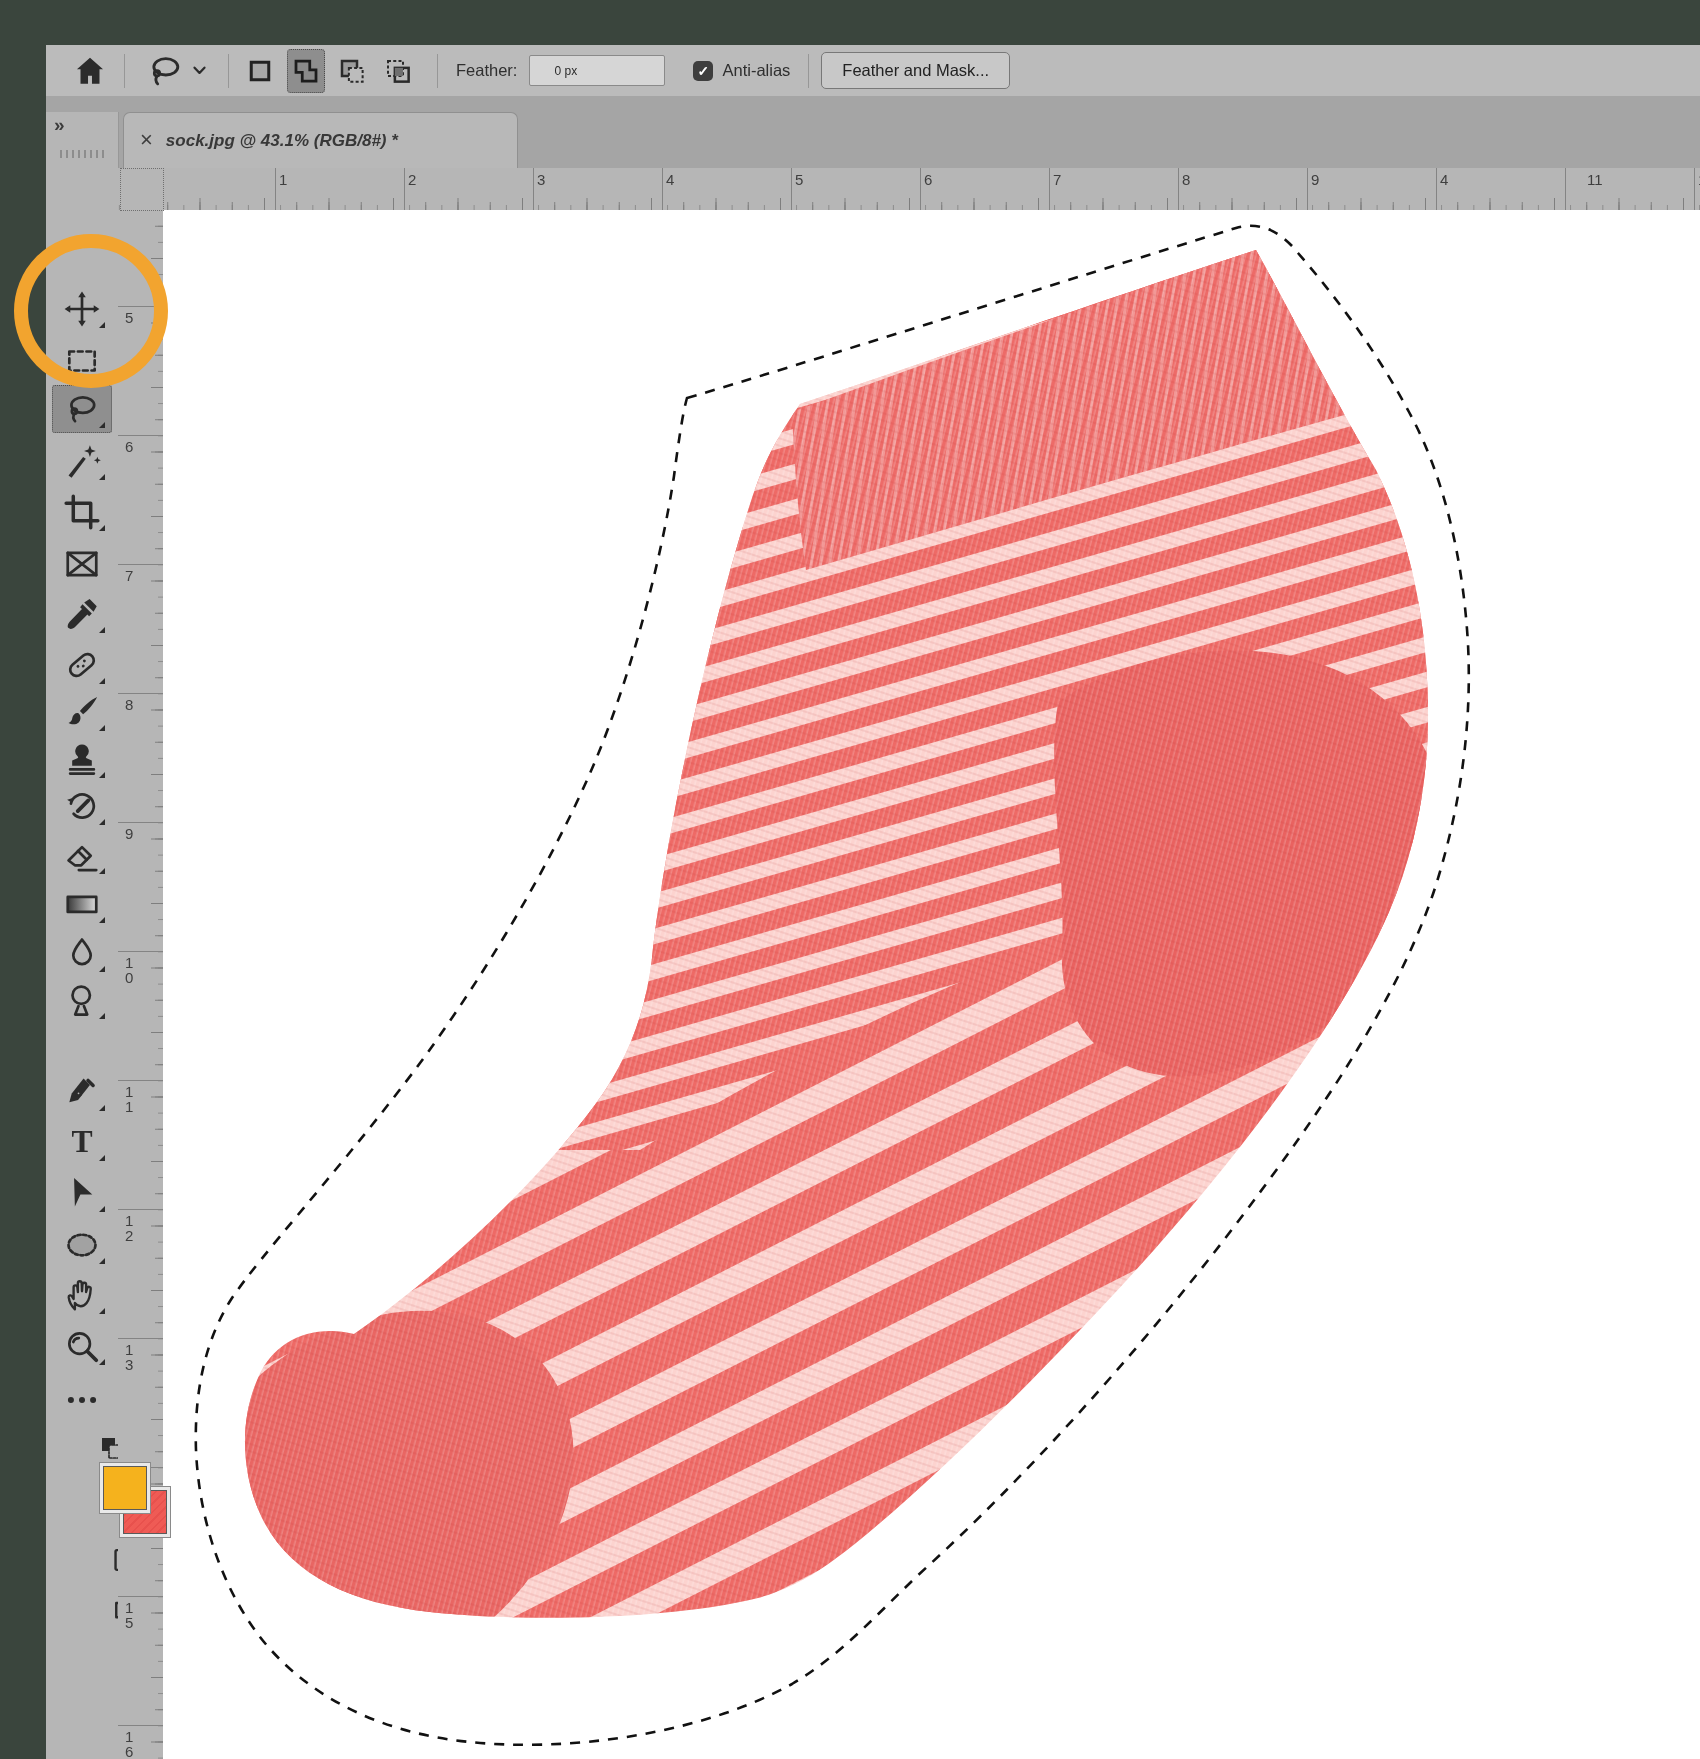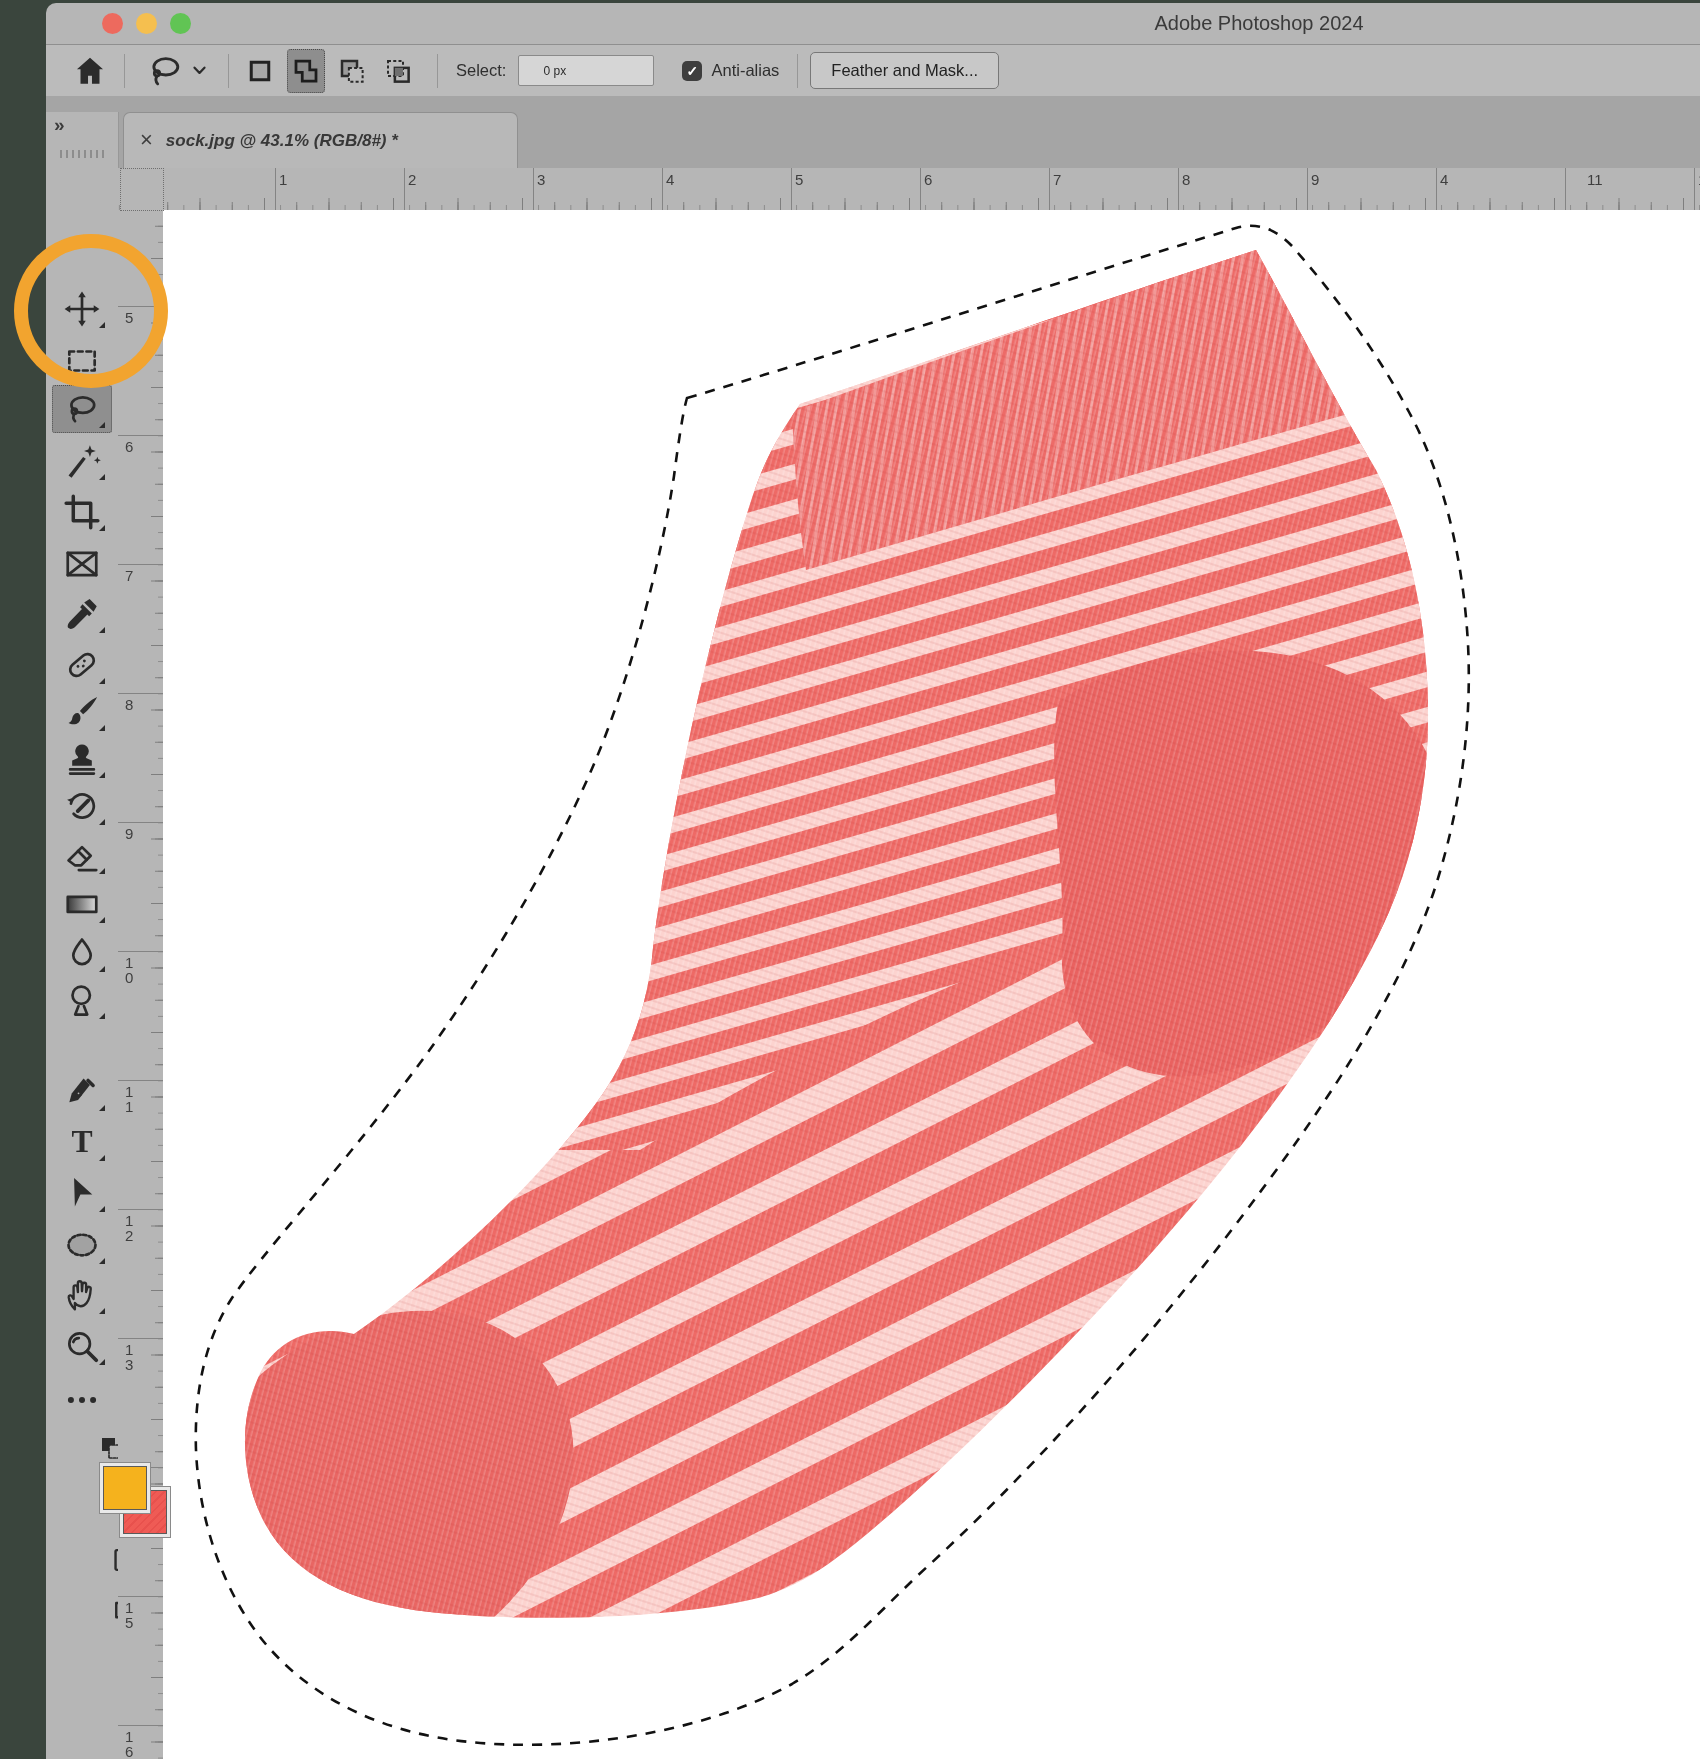--- a/index.html
+++ b/index.html
@@ -80,26 +80,20 @@
   #canvas{left:163px;top:210px;right:0;bottom:0;background:#ffffff;}
   
   #annotation-ring{left:14px;top:234px;width:126px;height:126px;border-radius:50%;
                    border:14px solid var(--annotation);z-index:40;pointer-events:none;}
 </style>
 </head>
 <body>
 
 <div id="app">
 
-  <div id="titlebar" class="abs">
-    <span id="tl-close" class="abs traffic" style="left:56px;background:var(--tl-close);"></span>
-    <span id="tl-min" class="abs traffic" style="left:90px;background:var(--tl-min);"></span>
-    <span id="tl-zoom" class="abs traffic" style="left:124px;background:var(--tl-zoom);"></span>
-    <span id="win-title" class="abs">Adobe Photoshop 2024</span>
-  </div>
 
   <div id="optionsbar" class="abs">
     <div id="home-btn" class="opt-icon">
       <svg class="ticon" viewBox="0 0 24 24" width="34" height="34">
         <path class="f" d="M12 2.6 2.8 10.8h2.5V21h5.3v-5.6h2.8V21h5.3V10.8h2.5z"></path>
         </svg>
     </div>
     <div class="sep"></div>
     <div id="tool-dd">
       <svg class="ticon" viewBox="0 0 24 24" width="40" height="40">
@@ -131,21 +125,21 @@
         </div>
         <div class="mode-btn">
           <svg viewBox="0 0 24 24" width="30" height="30" style="stroke-linejoin:miter">
             <rect x="4" y="4" width="12" height="12" fill="none" stroke="#2a2a2a" stroke-width="1.6" stroke-dasharray="2.4 1.8"></rect>
             <rect x="9.5" y="9.5" width="11" height="11" fill="none" stroke="#2a2a2a" stroke-width="2"></rect>
             <rect x="9.5" y="9.5" width="6.5" height="6.5" fill="#6f6f6f"></rect>
           </svg>
         </div>
       </div>
     <div class="sep" style="margin-left:20px;"></div>
-    <span id="feather-label" style="margin:0 12px 0 6px;">Select:</span>
+    <span id="feather-label" style="margin:0 12px 0 6px;">Feather:</span>
     <input id="feather-input" value="0 px" style="">
     <div style="width:28px;"></div>
     <div id="aa-check">✓</div>
     <span id="aa-label">Anti-alias</span>
     <div class="sep" style="margin-left:18px;"></div>
     <div id="mask-btn">Feather and Mask...</div>
   </div>
 
   <div id="tabstrip" class="abs"></div>
   <div id="tabbar" class="abs"></div>

